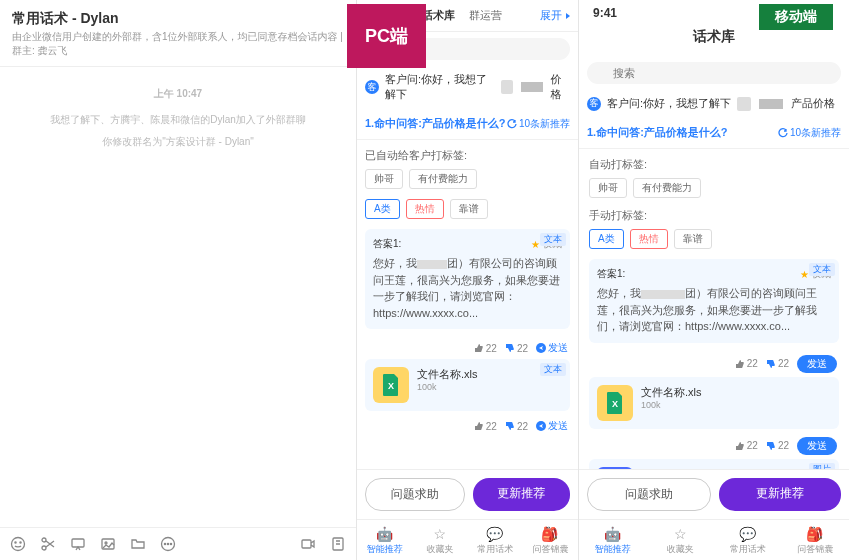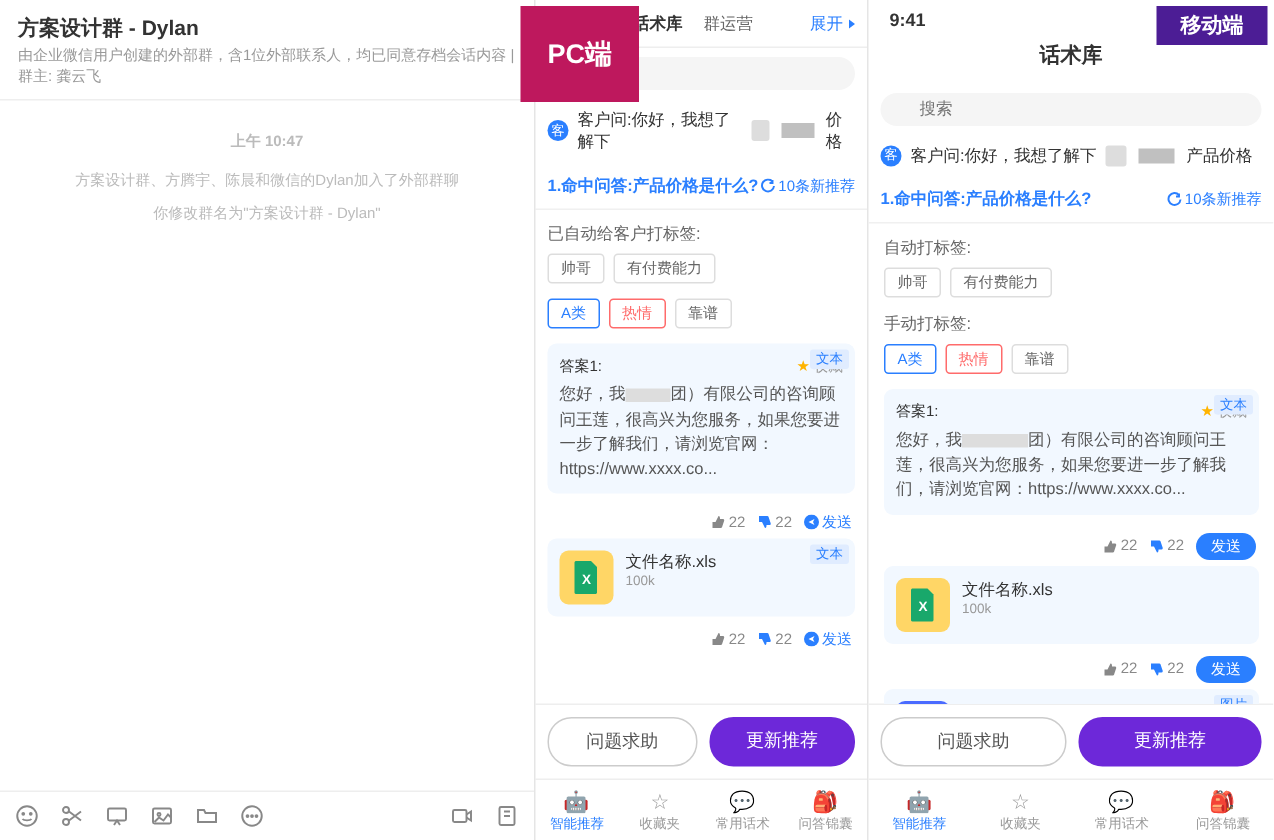--- a/index.html
+++ b/index.html
@@ -73,40 +73,40 @@
     .btn.primary { background: #6d28d9; color: #fff; }
     
     .bottom-nav { display: flex; border-top: 1px solid #eee; }
     .bottom-nav .ni { flex: 1; text-align: center; padding: 6px 0 4px; font-size: 9px; color: #999; }
     .bottom-nav .ni.active { color: #2a7fff; }
     .bottom-nav .ni .nicon { display: block; font-size: 14px; margin-bottom: 1px; }
     
     
     .mobile { width: 270px; height: 100%; display: flex; flex-direction: column; position: relative; }
     .mobile .status-bar { display: flex; justify-content: space-between; padding: 6px 14px 2px; font-size: 12px; font-weight: 600; align-items: center; }
-    .mobile .mob-badge { position: absolute; top: 4px; right: 4px; background: #4c1d95; color: #fff; font-size: 14px; font-weight: 600; padding: 4px 16px; z-index: 5; }
+    .mobile .mob-badge { position: absolute; top: 4px; right: 16px; background: #15803d; color: #fff; font-size: 14px; font-weight: 600; padding: 4px 16px; z-index: 5; }
     .mobile .mtitle { text-align: center; font-size: 14px; font-weight: 600; padding: 6px 0 10px; }
     .mobile .content { padding: 8px 10px; }
     
     svg { display: block; }
   </style>
 </head>
 <body>
 
 <div class="app">
 
   <div class="pc-chat">
     <div class="pc-badge">PC端</div>
     <div class="chat-header">
-      <div class="chat-title">方案设计群 - Dylan</div>
+      <div class="chat-title">常用话术 - Dylan</div>
       <div class="chat-sub">由企业微信用户创建的外部群，含1位外部联系人，均已同意存档会话内容 | 群主: 龚云飞</div>
     </div>
     <div class="chat-body">
       <div class="chat-time">上午 10:47</div>
-      <div class="chat-sys">方案设计群、方腾宇、陈晨和微信的Dylan加入了外部群聊</div>
+      <div class="chat-sys">我想了解下、方腾宇、陈晨和微信的Dylan加入了外部群聊</div>
       <div class="chat-sys">你修改群名为"方案设计群 - Dylan"</div>
     </div>
     <div class="chat-input-bar">
       <span class="ic">
           <svg width="16" height="16" viewBox="0 0 16 16" fill="none" stroke="currentColor" stroke-width="1.3">
             <circle cx="8" cy="8" r="6.5"></circle>
             <circle cx="5.5" cy="6.5" r="0.6" fill="currentColor"></circle>
             <circle cx="10.5" cy="6.5" r="0.6" fill="currentColor"></circle>
             <path d="M5 10c1 1.2 5 1.2 6 0"></path>
           </svg>

